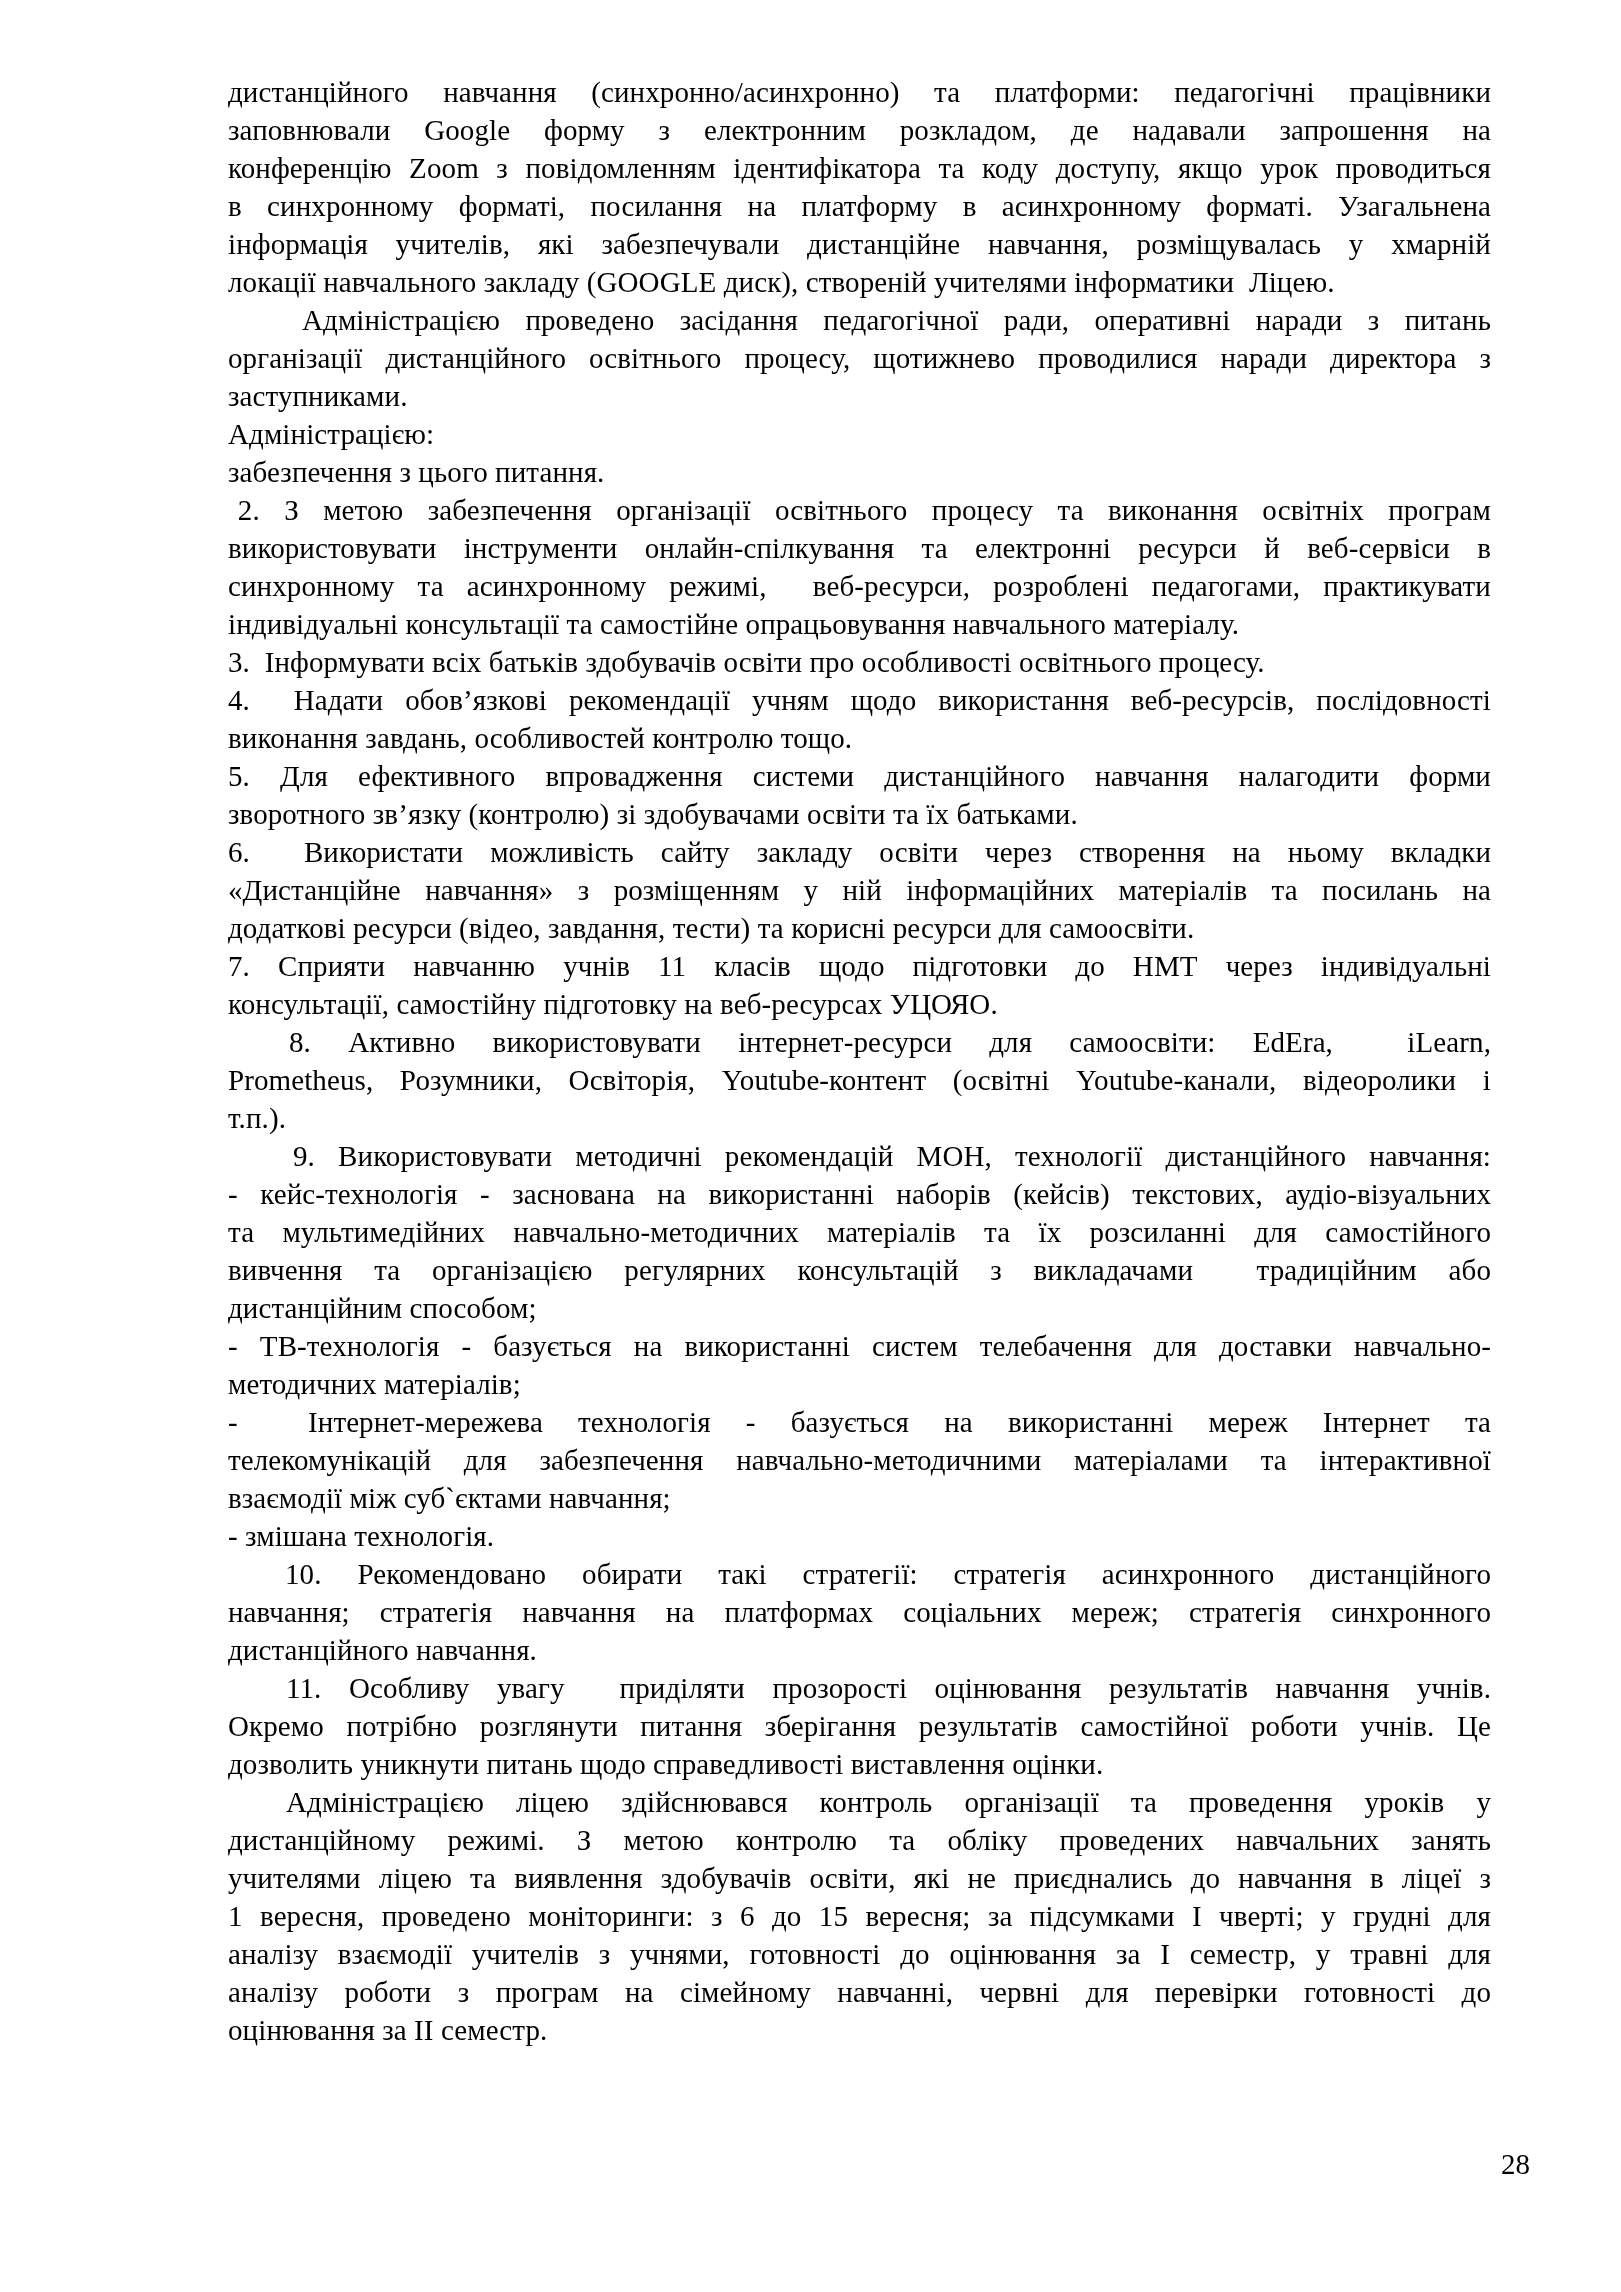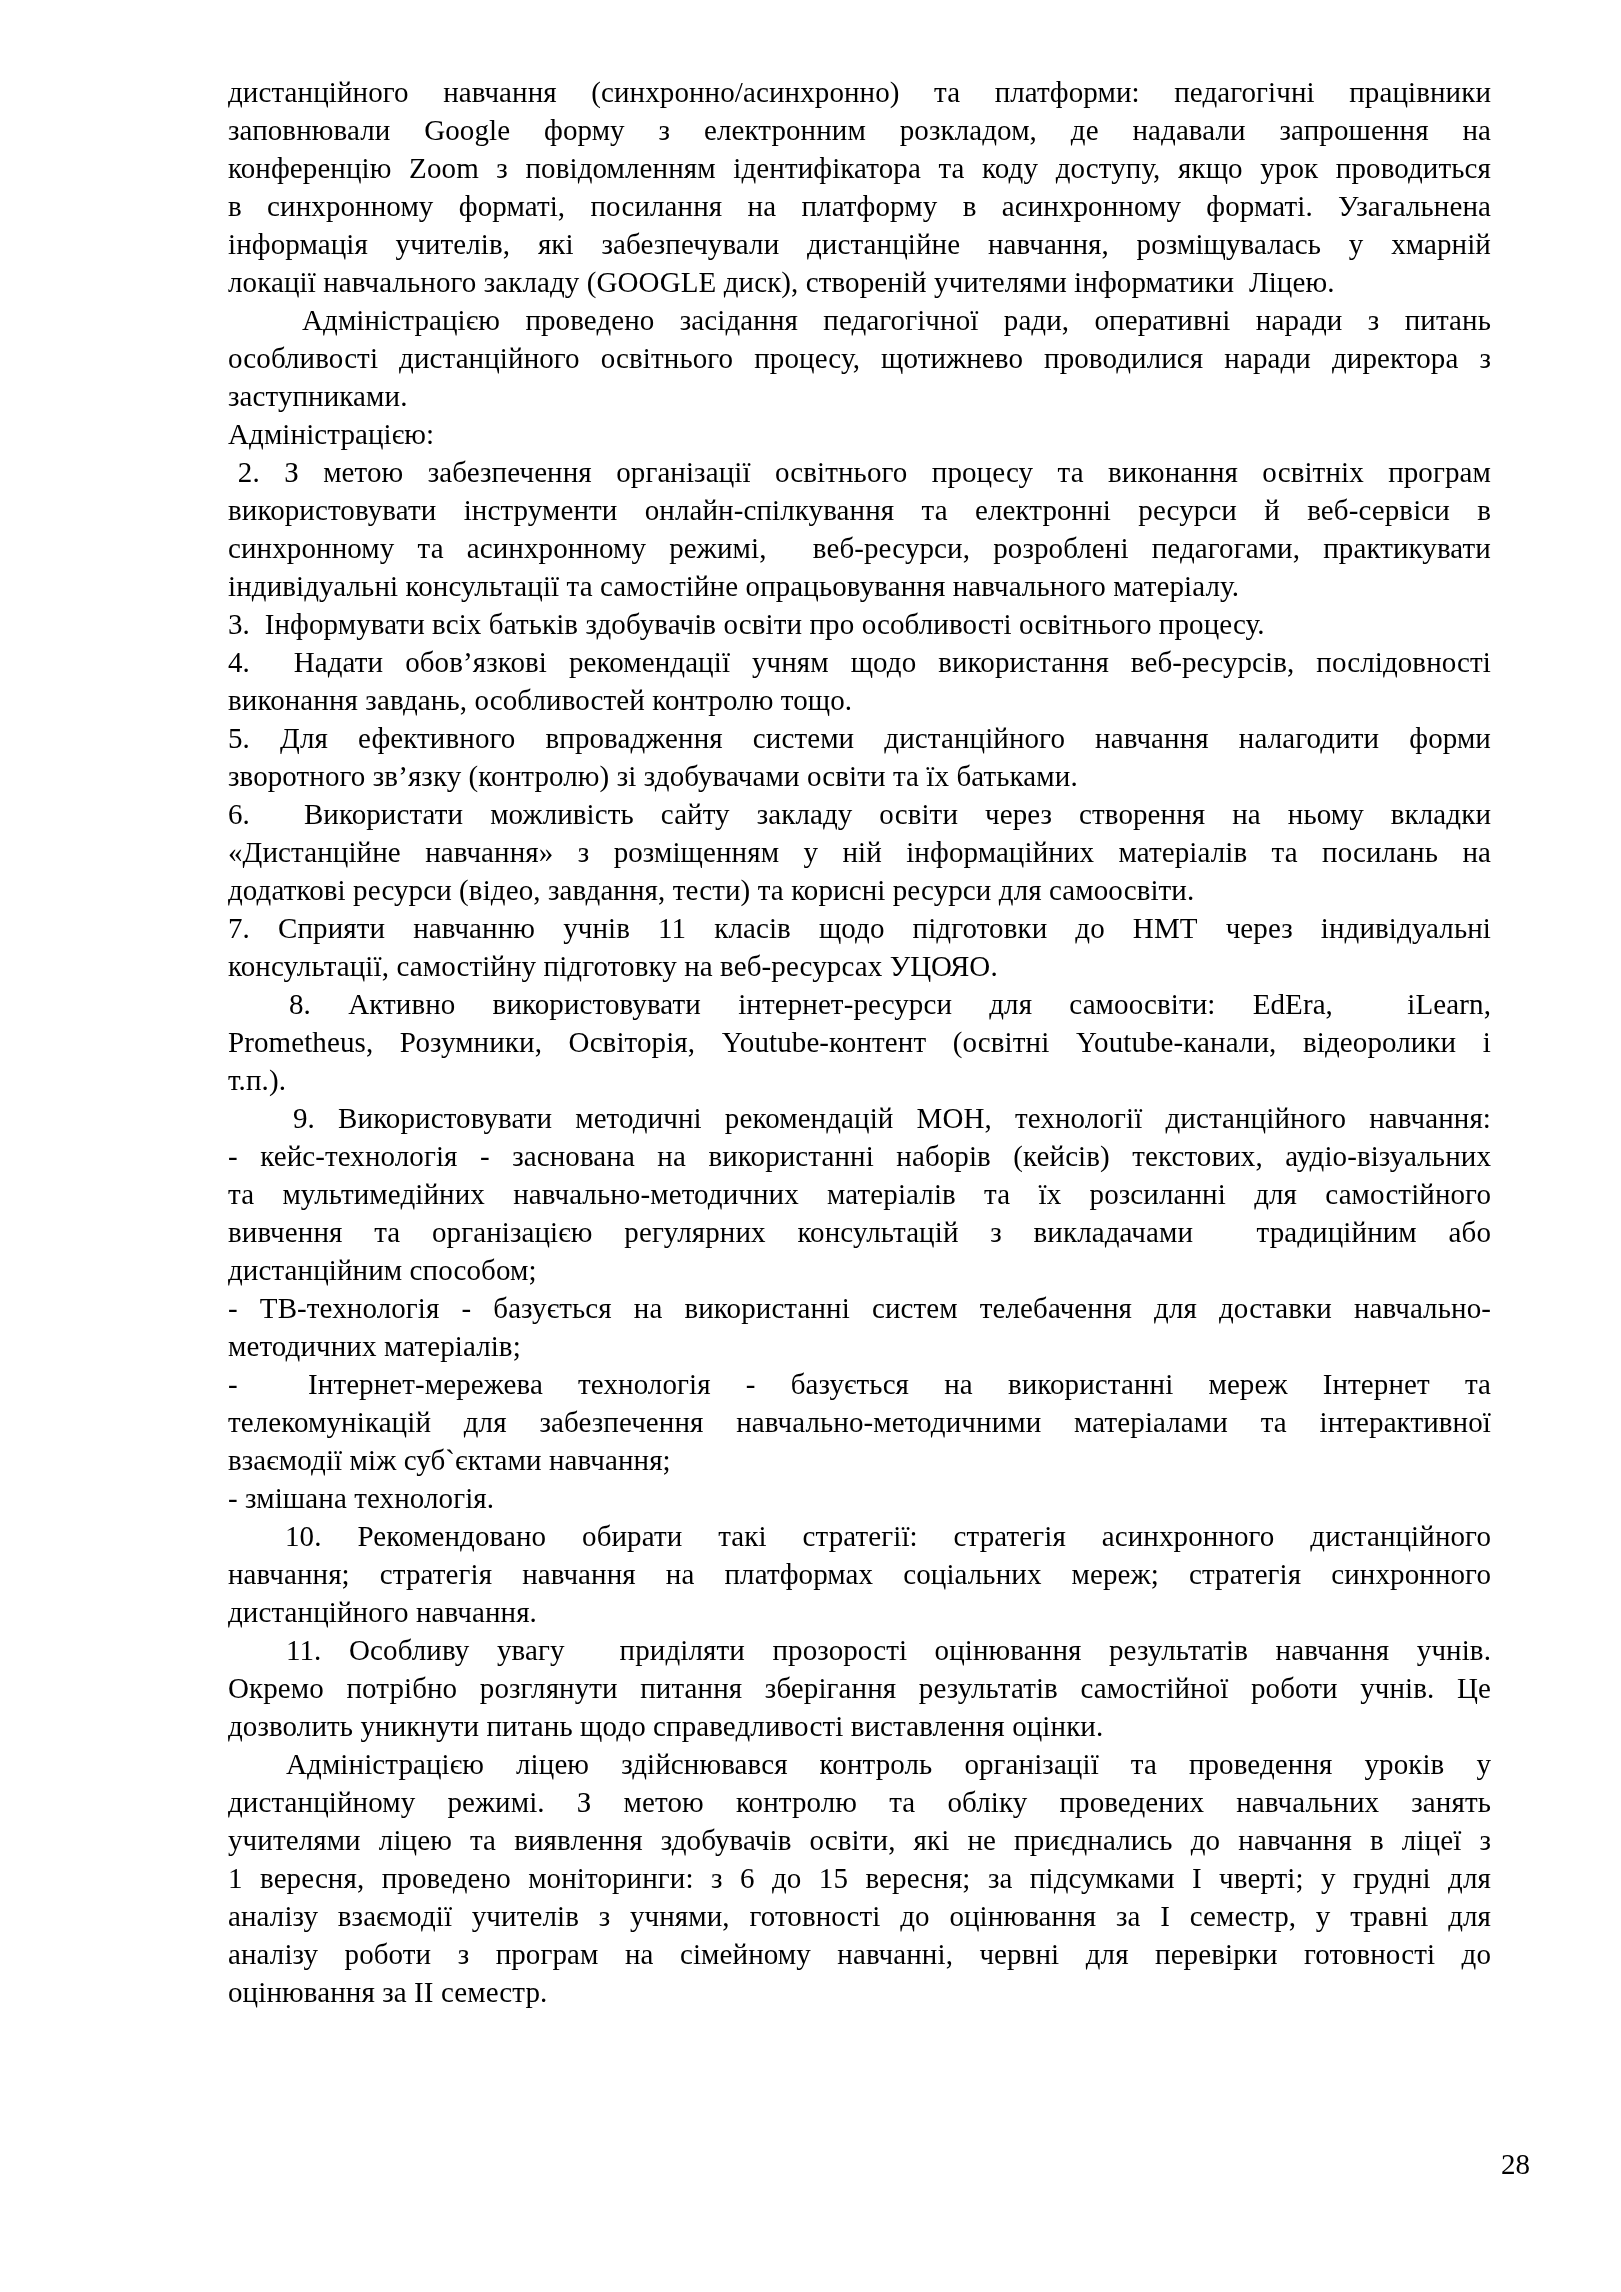--- a/index.html
+++ b/index.html
@@ -56,27 +56,28 @@
       <div class="paragraph">
         <div class="line fill">дистанційного навчання (синхронно/асинхронно) та платформи: педагогічні працівники</div>
         <div class="line fill">заповнювали Google форму з електронним розкладом, де надавали запрошення на</div>
         <div class="line fill">конференцію Zoom з повідомленням ідентифікатора та коду доступу, якщо урок проводиться</div>
         <div class="line fill">в синхронному форматі, посилання на платформу в асинхронному форматі. Узагальнена</div>
         <div class="line fill">інформація учителів, які забезпечували дистанційне навчання, розміщувалась у хмарній</div>
         <div class="line">локації навчального закладу (GOOGLE диск), створеній учителями інформатики&nbsp; Ліцею.</div>
       </div>
       <div class="paragraph">
         <div class="line fill" style="padding-left: 74px;">Адміністрацією проведено засідання педагогічної ради, оперативні наради з питань</div>
-        <div class="line fill">особливості дистанційного освітнього процесу, щотижнево проводилися наради директора з</div>
+        <div class="line fill">організації дистанційного освітнього процесу, щотижнево проводилися наради директора з</div>
         <div class="line">заступниками.</div>
       </div>
       <div class="paragraph">
         <div class="line">Адміністрацією:</div>
       </div>
       <div class="paragraph">
+        <div class="line">забезпечення з цього питання.</div>
       </div>
       <div class="paragraph">
         <div class="line fill" style="padding-left: 9.8px;">2. З метою забезпечення організації освітнього процесу та виконання освітніх програм</div>
         <div class="line fill">використовувати інструменти онлайн-спілкування та електронні ресурси й веб-сервіси в</div>
         <div class="line fill">синхронному та асинхронному режимі,&nbsp; веб-ресурси, розроблені педагогами, практикувати</div>
         <div class="line">індивідуальні консультації та самостійне опрацьовування навчального матеріалу.</div>
       </div>
       <div class="paragraph">
         <div class="line">3.&nbsp; Інформувати всіх батьків здобувачів освіти про особливості освітнього процесу.</div>
       </div>

